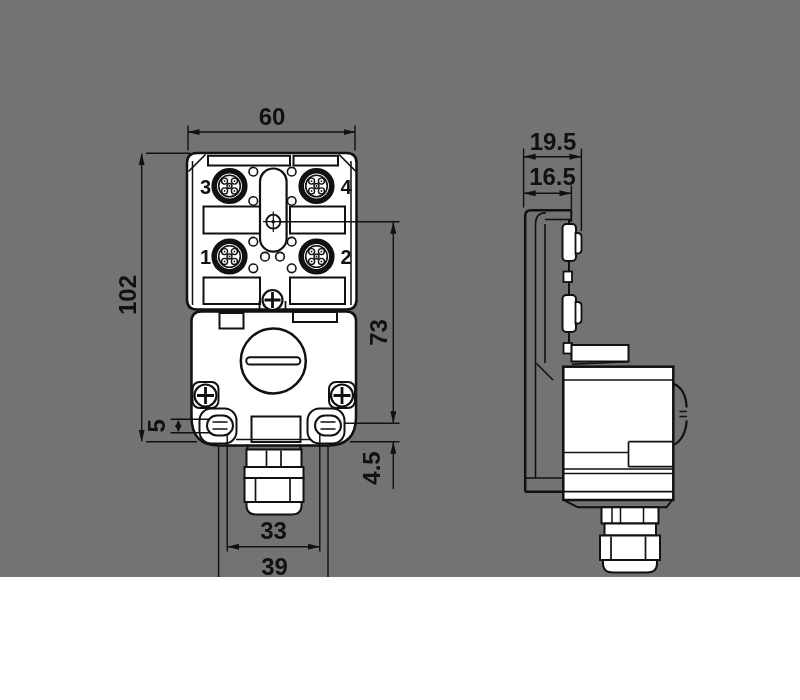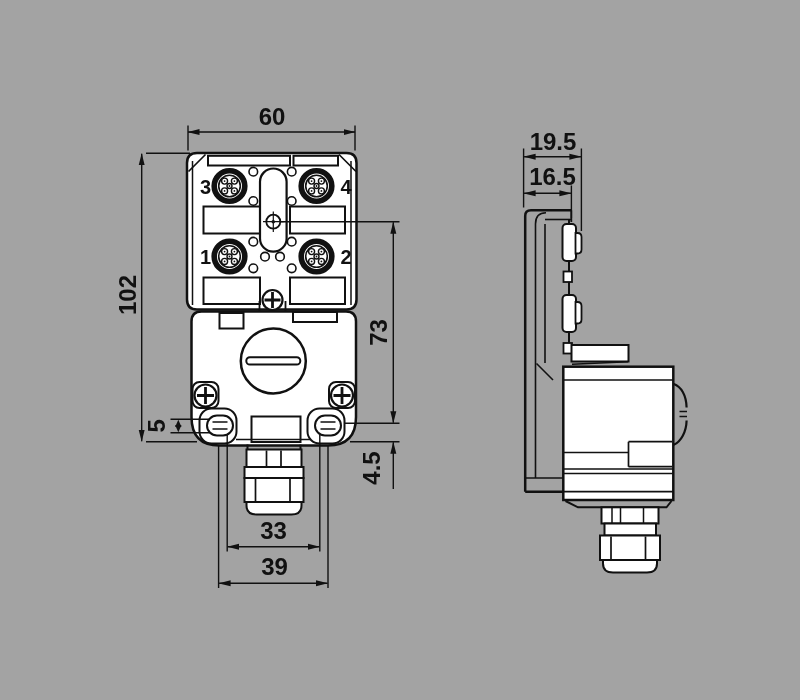--- a/index.html
+++ b/index.html
@@ -1,16 +1,16 @@
 <!DOCTYPE html>
 <html><head>
 <meta charset="utf-8">
 <style>
   html,body{margin:0;padding:0;background:#fff;}
-  #canvas{position:relative;width:800px;height:700px;background:#a3a3a3;overflow:hidden;
+  #canvas{position:relative;width:800px;height:577px;background:#737373;overflow:hidden;
           font-family:"Liberation Sans", sans-serif;}
   svg{position:absolute;left:0;top:0;}
   text{font-family:"Liberation Sans", sans-serif;font-weight:bold;fill:#111;}
   .dimtext{font-size:24px;}
   .porttext{font-size:20px;}
   .ln{stroke:#111;fill:none;}
   .fw{fill:#fff;stroke:#111;}
 </style>
 </head>
 <body>

